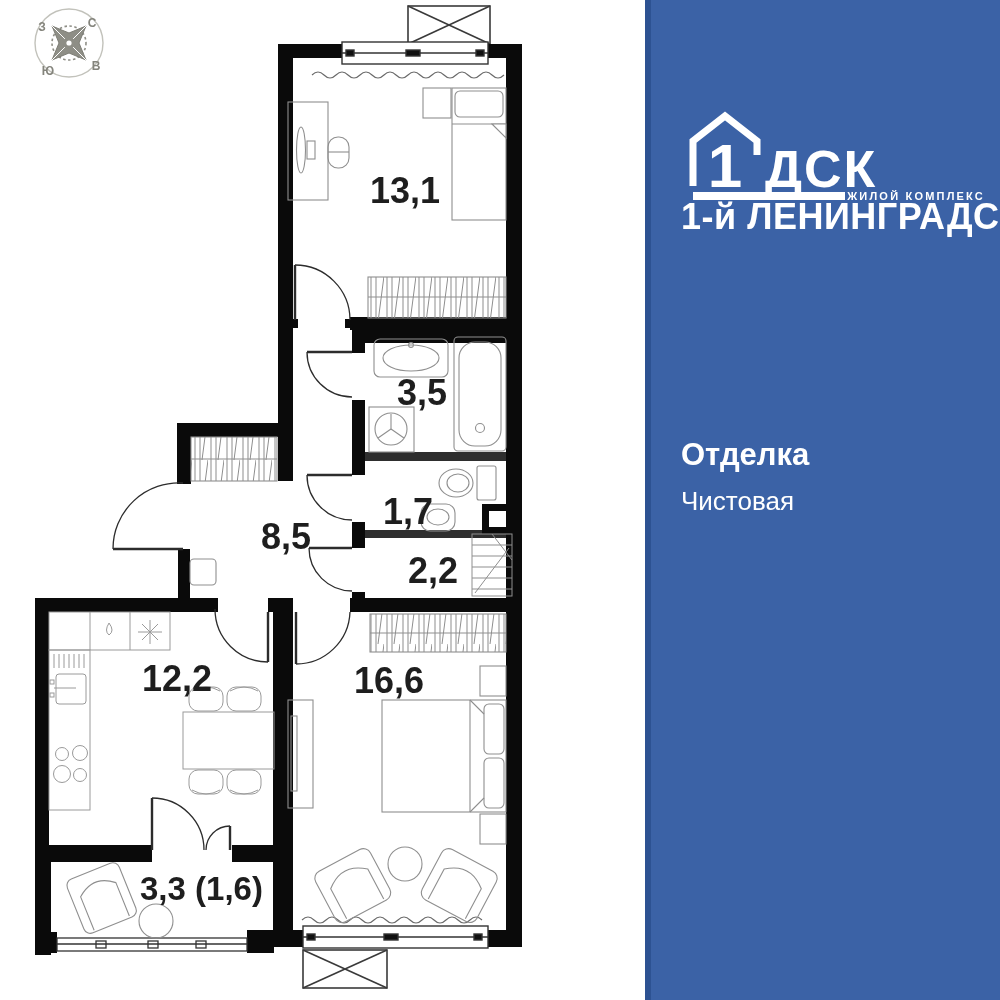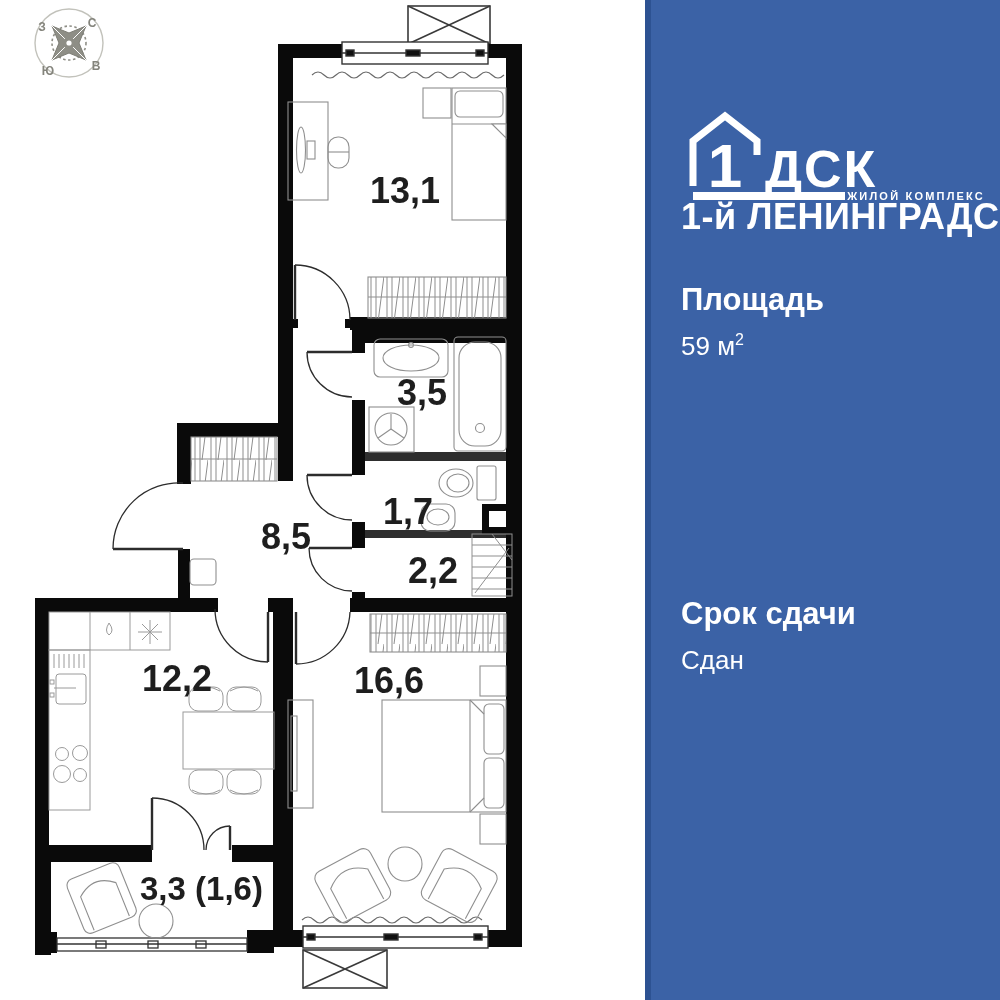--- a/index.html
+++ b/index.html
@@ -352,22 +352,18 @@
   <aside class="panel">
     <svg class="logo-svg" viewBox="0 0 312 100">
       <path d="M14,78 L14,33 L46,8 L78,33 L78,47" fill="none" stroke="#ffffff" stroke-width="7"></path>
       <text x="46" y="79" text-anchor="middle" font-size="62" font-weight="bold" fill="#ffffff">1</text>
       <text x="86" y="79" font-size="52" font-weight="bold" fill="#ffffff" letter-spacing="2">ДСК</text>
       <rect x="14" y="84" width="152" height="8" fill="#ffffff"></rect>
       <text x="306" y="92" text-anchor="end" font-size="11" font-weight="bold" fill="#ffffff" letter-spacing="2.2">ЖИЛОЙ КОМПЛЕКС</text>
     </svg>
     <div class="complex-name">1-й ЛЕНИНГРАДСКИЙ</div>
 
-    <div class="stat s0">
-      <div class="stat-label">Площадь</div>
-      <div class="stat-value"><span>59 м</span><sup>2</sup></div>
-    </div>
-    <div class="stat s2">
-      <div class="stat-label">Срок сдачи</div>
-      <div class="stat-value"><span>Сдан</span><sup></sup></div>
+    <div class="stat s1">
+      <div class="stat-label">Отделка</div>
+      <div class="stat-value"><span>Чистовая</span><sup></sup></div>
     </div>
   </aside>
 </div>
 
 </body></html>

